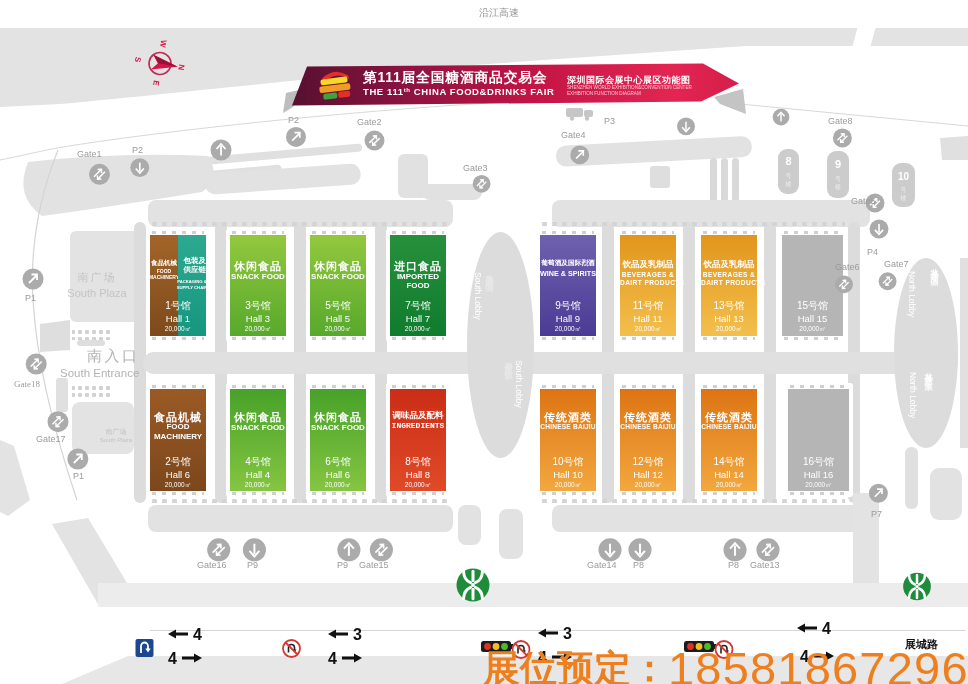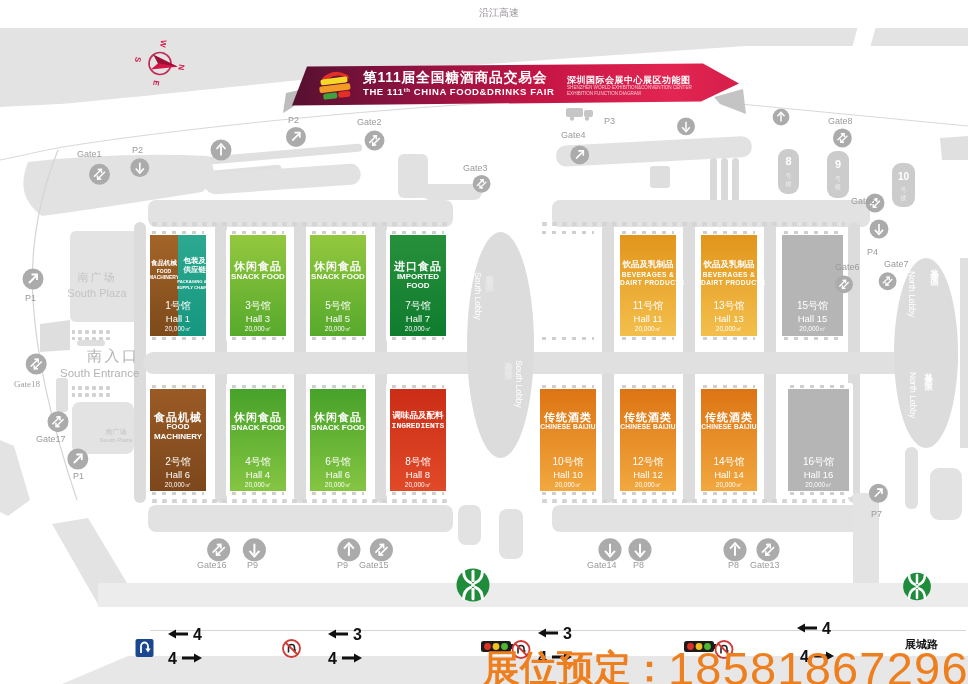--- a/index.html
+++ b/index.html
@@ -518,20 +518,29 @@
           <div class="n1">7号馆</div>
           <div class="n2">Hall 7</div>
           <div class="n3">20,000㎡</div>
         </div>
   </div>
 </div>
 
 <div class="hall" style="left:536px;top:229px;width:64px;height:113px;">
   <div class="ticks" style="top:2px;"></div>
       <div class="ticks" style="bottom:2px;"></div>
+  <div class="hc" style="background:linear-gradient(180deg,#6f61ae,#4b3b95);">
+    <div class="t1" style="font-size:6.7px;letter-spacing:0;white-space:nowrap;">葡萄酒及国际烈酒</div>
+        <div class="t2" style="top:34px;font-size:7.2px;letter-spacing:0;">WINE &amp; SPIRITS</div>
+    <div class="num">
+          <div class="n1">9号馆</div>
+          <div class="n2">Hall 9</div>
+          <div class="n3">20,000㎡</div>
+        </div>
+  </div>
 </div>
 
 <div class="hall" style="left:616px;top:229px;width:64px;height:113px;">
   <div class="ticks" style="top:2px;"></div>
       <div class="ticks" style="bottom:2px;"></div>
   <div class="hc" style="background:linear-gradient(180deg,#e2951c,#f3bf4c);">
     <div class="t1" style="font-size:8.5px;letter-spacing:0;">饮品及乳制品</div>
         <div class="t2" style="top:36px;font-size:6.6px;line-height:8.2px;letter-spacing:0.4px;">BEVERAGES &amp;<br>DAIRT PRODUCTS</div>
     <div class="num">
           <div class="n1">11号馆</div>

